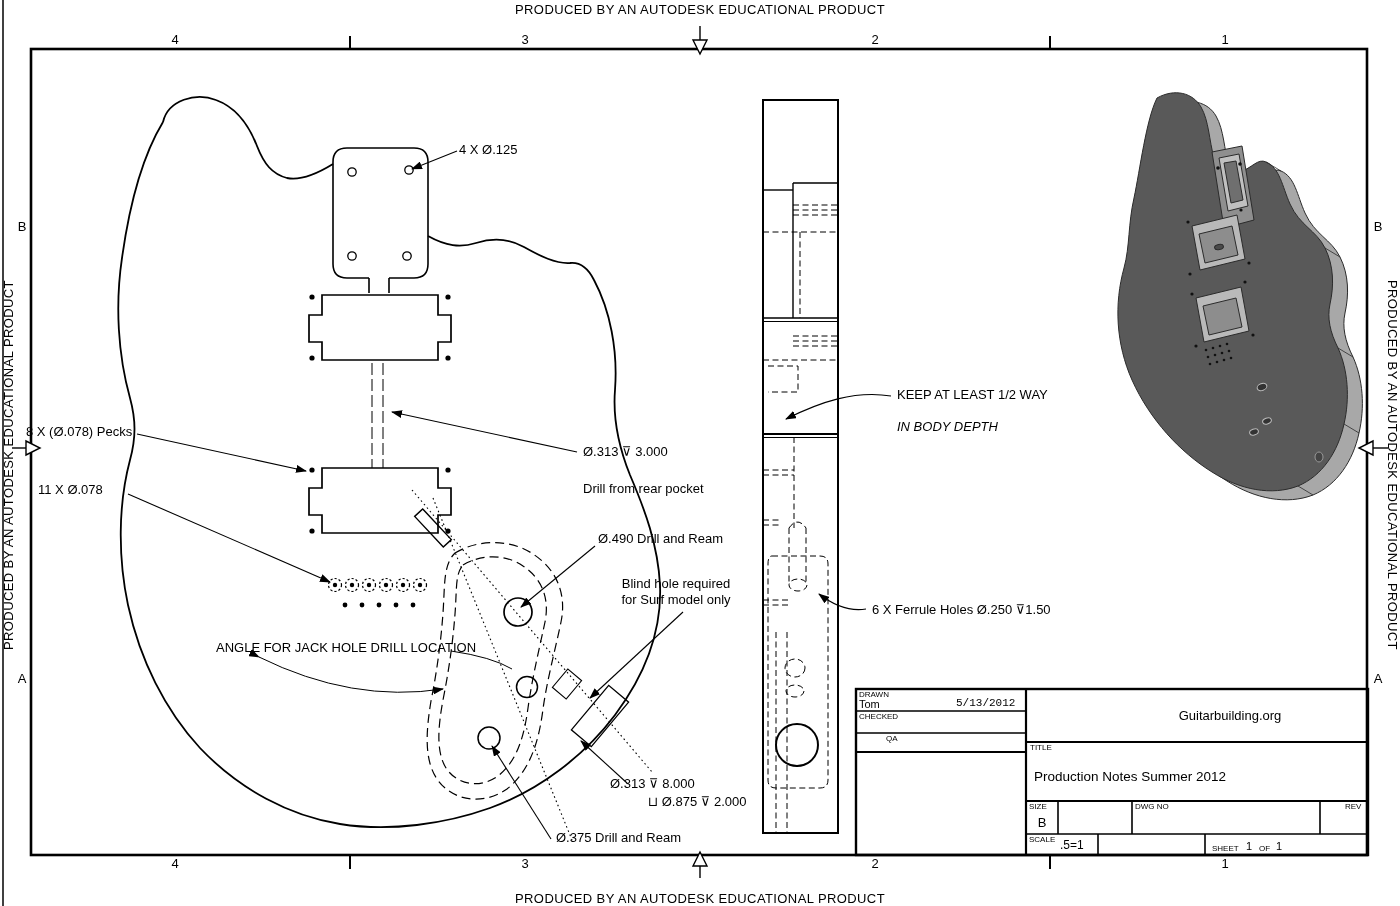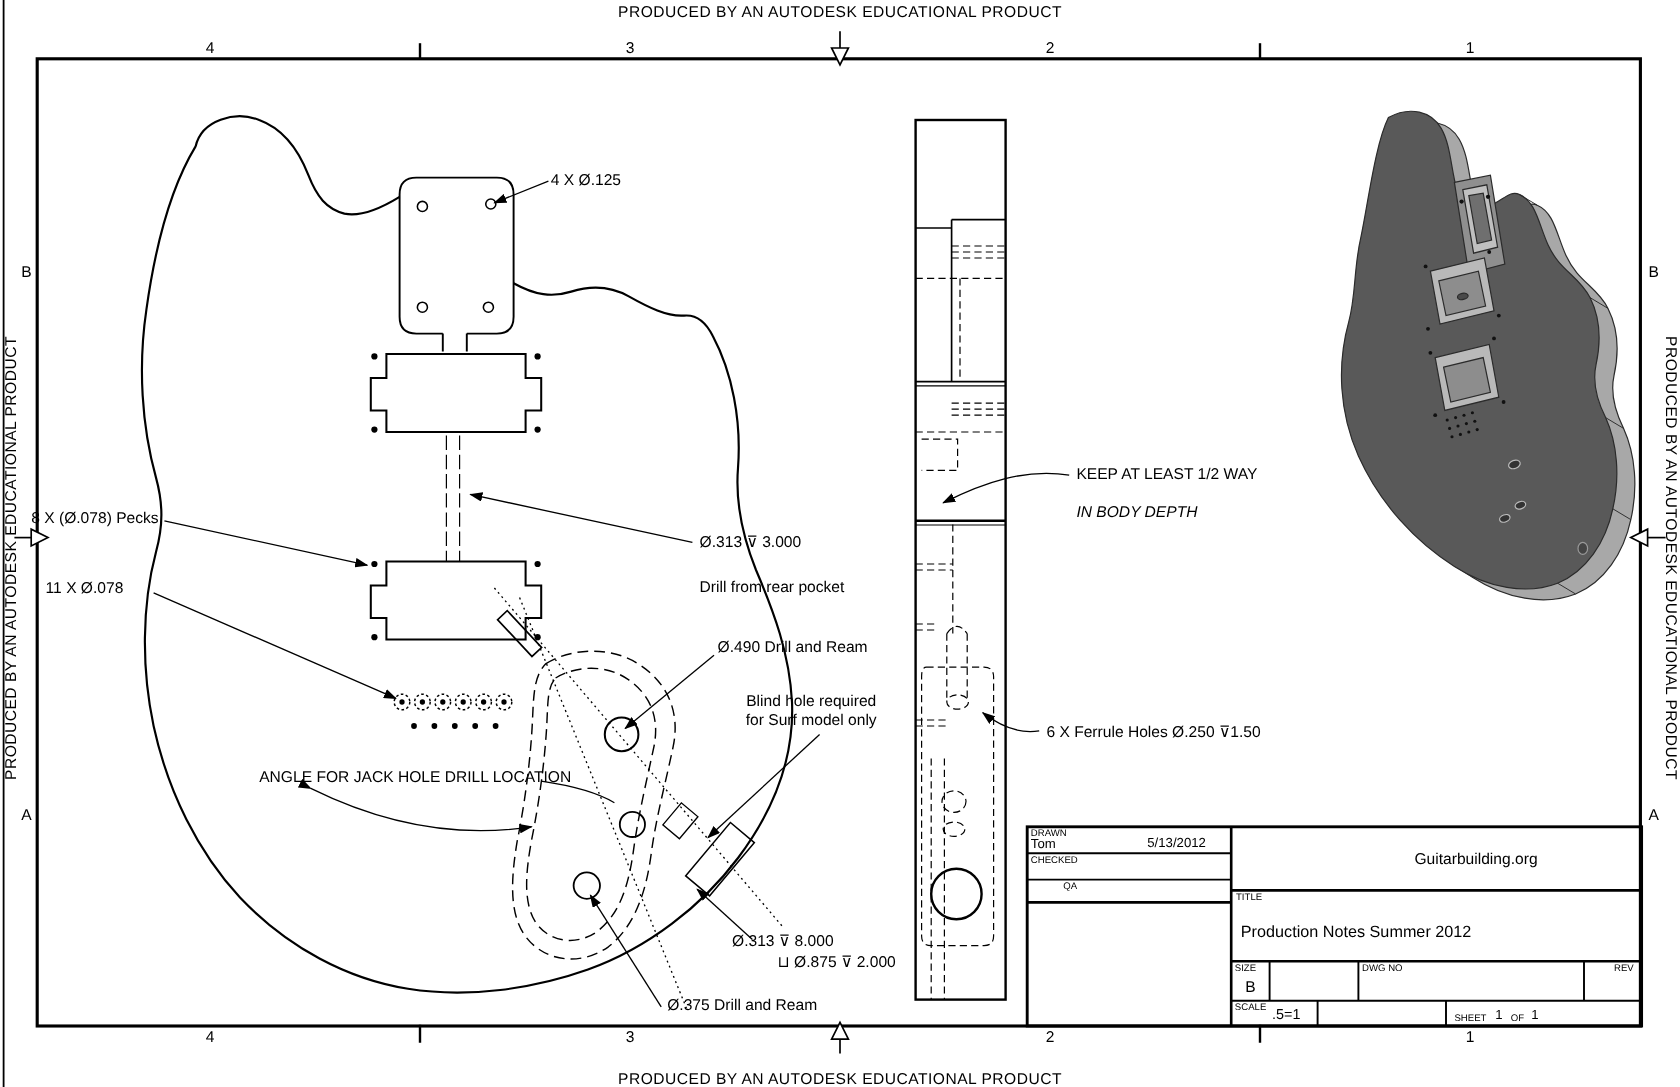--- a/index.html
+++ b/index.html
@@ -310,21 +310,21 @@
 <div class="txt ann" style="left:216px;top:641px;">ANGLE FOR JACK HOLE DRILL LOCATION</div>
 <div class="txt ann" style="left:610px;top:777px;">Ø.313 ⊽ 8.000</div>
 <div class="txt ann" style="left:648px;top:795px;">⊔ Ø.875 ⊽ 2.000</div>
 <div class="txt ann" style="left:556px;top:831px;">Ø.375  Drill and Ream</div>
 <div class="txt ann" style="left:897px;top:388px;">KEEP AT LEAST 1/2 WAY</div>
 <div class="txt ann" style="left:897px;top:420px;font-style:italic;">IN BODY DEPTH</div>
 <div class="txt ann" style="left:872px;top:603px;">6 X Ferrule Holes  Ø.250 ⊽1.50</div>
 
 <div class="txt lbl8 tb-cell" style="left:859px;top:691px;">DRAWN</div>
 <div class="txt val11 tb-cell" style="left:859px;top:699px;">Tom</div>
-<div class="txt val11 tb-cell" style="left:956px;top:698px;">5/13/2012</div>
+<div class="txt val11 tb-cell" style="left:956px;top:698px;font-family:Liberation Mono, monospace;">5/13/2012</div>
 <div class="txt lbl8 tb-cell" style="left:859px;top:713px;">CHECKED</div>
 <div class="txt lbl8 tb-cell" style="left:859px;top:735px;margin-left:27px;">QA</div>
 <div class="txt val13 tb-cell" style="left:1026px;top:709px;width:408px;text-align:center;">Guitarbuilding.org</div>
 <div class="txt lbl8 tb-cell" style="left:1030px;top:744px;">TITLE</div>
 <div class="txt tb-cell" style="left:1034px;top:770px;font-size:13.5px;">Production Notes Summer 2012</div>
 <div class="txt lbl8 tb-cell" style="left:1029px;top:803px;">SIZE</div>
 <div class="txt val13 tb-cell" style="left:1026px;top:816px;width:32px;text-align:center;">B</div>
 <div class="txt lbl8 tb-cell" style="left:1135px;top:803px;text-align:center;">DWG NO</div>
 <div class="txt lbl8 tb-cell" style="left:1345px;top:803px;">REV</div>
 <div class="txt lbl8 tb-cell" style="left:1029px;top:836px;">SCALE</div>

